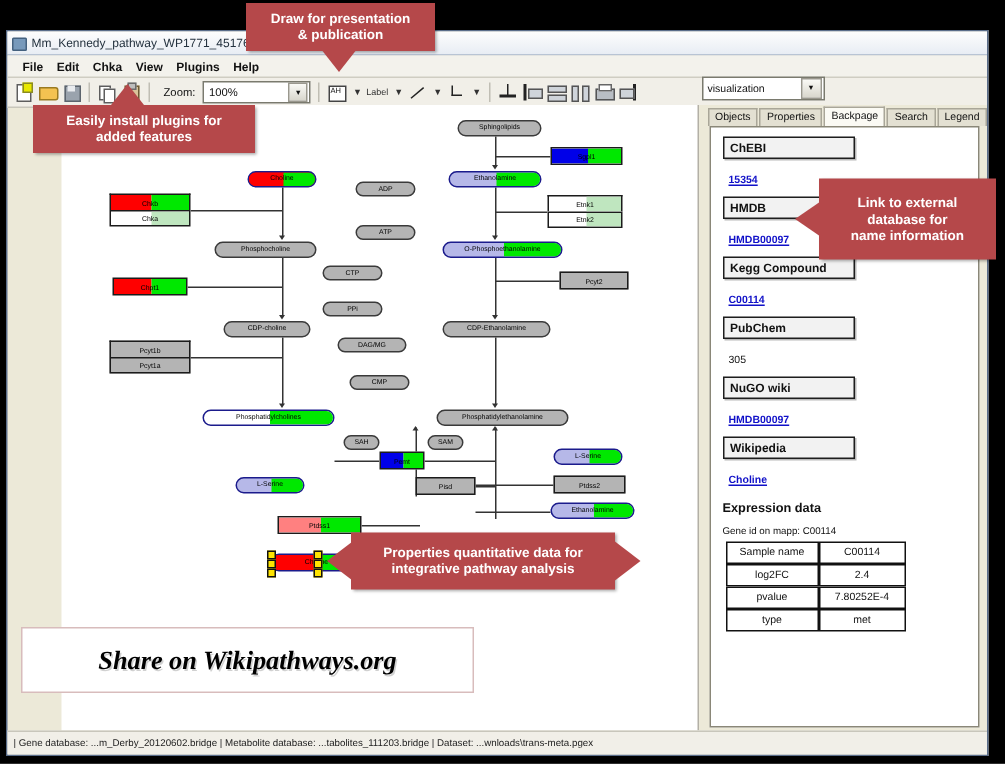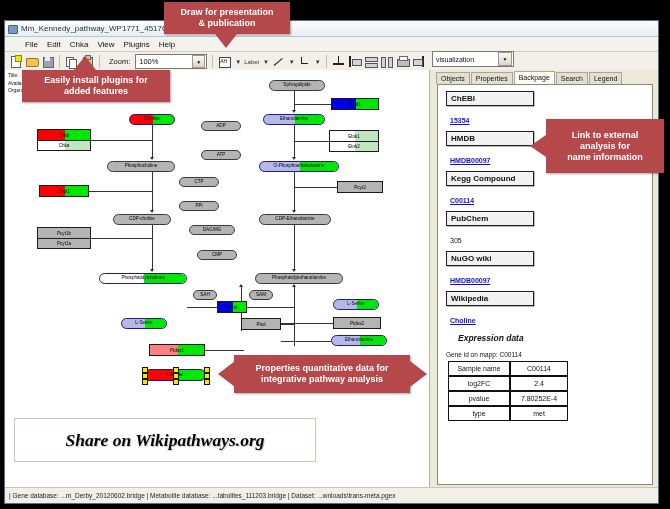--- a/index.html
+++ b/index.html
@@ -9,21 +9,21 @@
   
   .app{position:absolute;left:4px;top:20px;width:655px;height:484px;background:#ece9d8;
        border:1px solid #5a6d8a;box-sizing:border-box;}
   .titlebar{height:15px;background:linear-gradient(#fdfdfd,#e8edf4);
             border-bottom:1px solid #b8c4d4;display:flex;align-items:center;padding:0 3px;
             font-size:8px;color:#24323f;}
   .titlebar .tico{width:9px;height:9px;margin-right:4px;position:relative;flex:0 0 auto;}
   .titlebar .tico:before{content:"";position:absolute;left:0;top:1px;width:8px;height:7px;
         background:#7799bb;border:1px solid #44617f;border-radius:1px;}
   .menubar{height:14px;background:#f3f2ec;border-bottom:1px solid #cfcdc2;
-           display:flex;align-items:center;padding-left:20px;gap:9px;font-size:8px;color:#111;}
+           display:flex;align-items:center;padding-left:10px;gap:9px;font-size:8px;color:#111;font-weight:bold;}
   .menubar span{cursor:default;}
 
   .toolbar{height:19px;background:#f1efe8;border-bottom:1px solid #c8c6bb;
            display:flex;align-items:center;padding-left:4px;gap:3px;}
   .tbtn{width:13px;height:13px;border:0;background:transparent;position:relative;
         display:inline-block;flex:0 0 auto;}
   .tsep{width:1px;height:13px;background:#c0beb4;margin:0 2px;flex:0 0 auto;}
   .zoomlbl{font-size:7.5px;color:#111;margin:0 2px 0 4px;}
   .zoombox{width:66px;height:13px;background:#fff;border:1px solid #7a7a6e;font-size:7.5px;
            display:flex;align-items:center;justify-content:space-between;padding:0 1px 0 3px;color:#111;}
@@ -55,21 +55,21 @@
   .g-stack:before{content:"";position:absolute;left:1px;top:2px;width:11px;height:3px;background:#cfd4da;border:1px solid #555;}
   .g-stack:after{content:"";position:absolute;left:1px;top:8px;width:11px;height:3px;background:#cfd4da;border:1px solid #555;}
   .g-cols:before{content:"";position:absolute;left:1px;top:2px;width:3px;height:9px;background:#cfd4da;border:1px solid #555;}
   .g-cols:after{content:"";position:absolute;left:8px;top:2px;width:3px;height:9px;background:#cfd4da;border:1px solid #555;}
   .g-print:before{content:"";position:absolute;left:1px;top:4px;width:11px;height:6px;background:#b9bec4;border:1px solid #555;}
   .g-print:after{content:"";position:absolute;left:3px;top:1px;width:7px;height:3px;background:#fff;border:1px solid #666;}
   .g-ralign:before{content:"";position:absolute;left:10px;top:1px;width:2px;height:11px;background:#222;}
   .g-ralign:after{content:"";position:absolute;left:1px;top:4px;width:8px;height:5px;background:#cfd4da;border:1px solid #555;}
 
   
-  .body{position:absolute;left:0;top:49px;right:0;bottom:16px;display:flex;}
+  .body{position:absolute;left:0;top:49px;right:0;bottom:16px;display:flex;padding-left:36px;}
   .canvaswrap{position:relative;width:424px;background:#fff;border-right:1px solid #b3b0a6;overflow:hidden;}
   .canvas{position:absolute;inset:0;}
   .metaleft{position:absolute;left:3px;top:2px;font-size:5px;line-height:7.5px;color:#111;}
 
   
   .rightpanel{flex:1;background:#ece9d8;position:relative;display:flex;flex-direction:column;}
   .viscombo{position:absolute;left:2px;top:-19px;width:76px;height:14px;background:#fff;
             border:1px solid #7a7a6e;font-size:7px;display:flex;align-items:center;
             justify-content:space-between;padding:0 1px 0 3px;color:#111;}
   .viscombo .cv{width:12px;height:12px;background:linear-gradient(#fafaf6,#d8d6cc);
@@ -78,21 +78,21 @@
   .tab{font-size:7px;padding:1px 4px 1px;background:#e3e0d2;border:1px solid #a9a698;
        border-bottom:none;color:#111;line-height:9px;}
   .tab.active{background:#fbfaf4;position:relative;z-index:2;padding-bottom:2px;}
   .panelbody{flex:1;margin:0 5px 2px 7px;background:#fff;border:1px solid #8a8778;
              overflow:hidden;position:relative;padding:6px 0 0 8px;}
   .dbbox{width:88px;border:1px solid #1d1d1d;background:#f2f2f2;font-size:8px;font-weight:bold;
          color:#111;padding:2px 0 2px 4px;box-sizing:border-box;margin-bottom:3px;
          box-shadow:1px 1px 0 rgba(0,0,0,.28);}
   .dblink{font-size:7px;color:#1010c8;text-decoration:underline;margin:0 0 7px 4px;display:inline-block;font-weight:bold;}
   .dbplain{font-size:7px;color:#111;margin:0 0 7px 4px;display:inline-block;}
-  .exprhdr{font-size:8.5px;font-weight:bold;color:#111;margin:2px 0 8px 12px;font-style:italic;}
+  .exprhdr{font-size:8.5px;font-weight:bold;color:#111;margin:2px 0 8px 0;}
   .genemapp{font-size:6.5px;color:#111;margin-bottom:3px;}
   table.expr{border-collapse:separate;border-spacing:0;margin-left:2px;}
   table.expr td{border:1px solid #111;font-size:7px;text-align:center;padding:1px 2px;
                 background:#fff;color:#111;height:11px;}
   table.expr td.k{width:56px;}
   table.expr td.v{width:52px;}
 
   
   .statusbar{position:absolute;left:0;right:0;bottom:0;height:15px;background:#f1efe8;
              border-top:1px solid #c8c6bb;display:flex;align-items:center;padding-left:4px;}
@@ -455,21 +455,21 @@
       <div>Easily install plugins for</div>
       <div>added features</div>
     </div>
   </div>
   <div class="tri" style="left:74px;top:56px;border-left:11px solid transparent;border-right:11px solid transparent;border-bottom:14px solid #b5484a;"></div>
   <div style="position:absolute;left:79px;top:66px;width:12px;height:8px;background:#b5484a;z-index:40;"></div>
 
   <div class="callout co-shadow" style="left:546px;top:119px;width:118px;height:54px;font-size:9px;align-items:center;">
     <div>
       <div>Link  to external</div>
-      <div>analysis  for</div>
+      <div>database  for</div>
       <div>name information</div>
     </div>
   </div>
   <div class="tri" style="left:530px;top:135px;border-top:11px solid transparent;border-bottom:11px solid transparent;border-right:16px solid #b5484a;"></div>
 
   <div class="callout co-shadow" style="left:234px;top:355px;width:176px;height:38px;font-size:9px;">
     <div>
       <div>Properties quantitative data  for</div>
       <div>integrative pathway analysis</div>
     </div>

